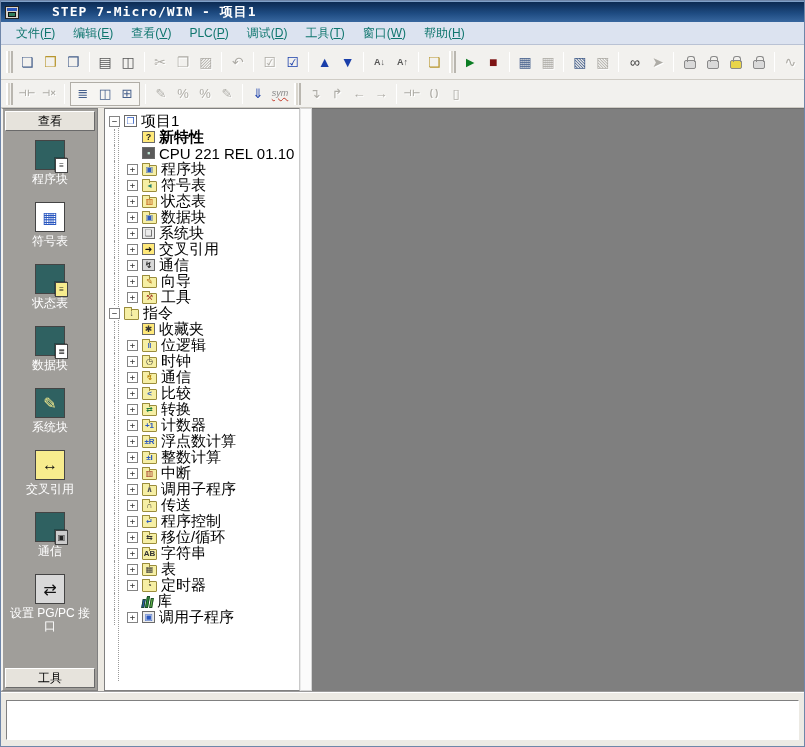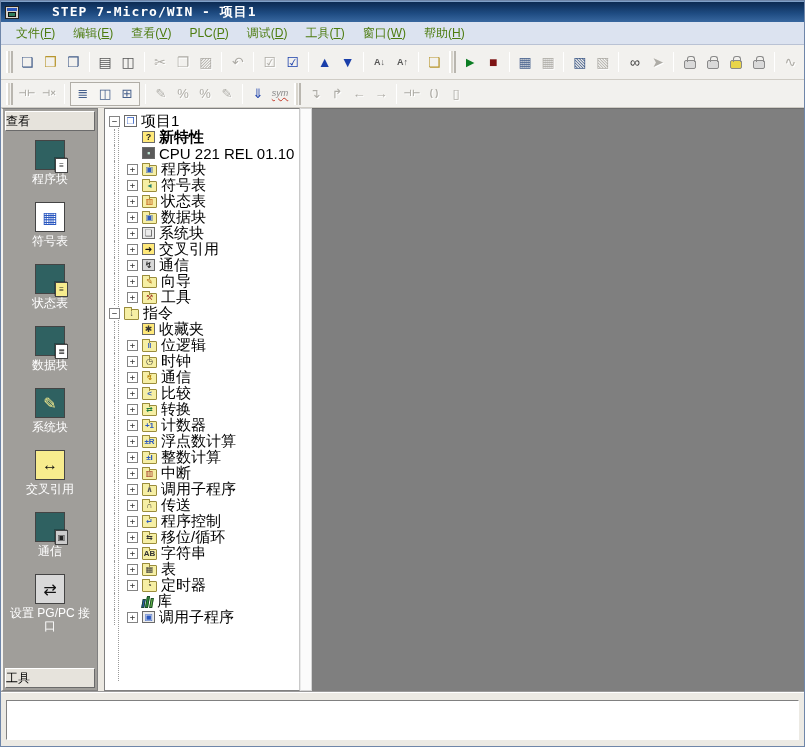--- a/index.html
+++ b/index.html
@@ -10,21 +10,21 @@
   
   .titlebar{height:21px;background:linear-gradient(180deg,#0c2a52 0%,#1d4a80 55%,#38679f 100%);
     display:flex;align-items:center;padding:0 4px;border-top:1px solid #7fa0c8;}
   .appicon{width:14px;height:13px;background:#d8d4cc;border:1px solid #222;position:relative;margin-right:5px;flex:0 0 auto;}
   .appicon::before{content:"";position:absolute;left:1px;top:1px;right:1px;height:3px;background:#2b58c0;}
   .appicon .appicon-screen{position:absolute;left:2px;top:5px;width:8px;height:5px;background:#2f7d5e;border:1px solid #111;}
   .title-text{color:#fff;font-family:"DejaVu Sans Mono","Liberation Mono",monospace;font-weight:bold;font-size:13px;letter-spacing:1px;white-space:nowrap;margin-left:28px;}
 
   
   .menubar{height:23px;background:#dce3f0;border-bottom:1px solid #b9c2d4;display:flex;align-items:center;padding:0 6px;}
-  .menu-item{color:#4d7c0f;padding:6px 9px;white-space:nowrap;cursor:default;text-align:center;}
+  .menu-item{color:#0f766e;padding:6px 9px;white-space:nowrap;cursor:default;text-align:center;}
   .menu-item u{text-decoration:underline;}
 
   
   .toolbar{background:#f2f1ee;display:flex;align-items:center;border-bottom:1px solid #cfccc5;padding:0 2px;}
   .row1{height:35px;}
   .row2{height:28px;}
   .tb-handle{width:7px;height:22px;margin:0 3px;border-left:2px solid #fff;border-right:2px solid #b9b6af;
     box-shadow:inset 2px 0 0 #d9d6ce;}
   .tb-sep{width:1px;height:20px;background:#b9b6af;border-right:1px solid #fff;margin:0 4px;}
   .tbtn{width:24px;height:24px;border:1px solid transparent;background:transparent;display:flex;align-items:center;
@@ -35,21 +35,21 @@
   .tb-frame{display:flex;border:1px solid #b0ada6;background:#f6f5f2;margin:0 1px;padding:0 1px;}
   .lock{width:12px;height:9px;border:1px solid #8a8a8a;border-radius:2px;position:relative;margin-top:5px;}
   .lock::before{content:"";position:absolute;left:2px;top:-5px;width:6px;height:5px;border:1px solid #8a8a8a;border-bottom:none;border-radius:3px 3px 0 0;}
   .sym-g{font-size:9px;font-style:italic;text-decoration:underline;text-decoration-style:wavy;text-decoration-color:#c23a2a;}
 
   
   .content{display:flex;height:583px;background:#d9d6ce;}
   .sidebar{width:97px;background:#a09e9a;border:1px solid #808080;border-left:2px solid #f4f3f0;
     display:flex;flex-direction:column;padding:2px;}
   .sb-header,.sb-footer{height:20px;background:#e6e3dc;border:1px solid;border-color:#ffffff #6a6a6a #6a6a6a #ffffff;
-    text-align:left;line-height:18px;color:#000;cursor:default;flex:0 0 auto;}
+    text-align:center;line-height:18px;color:#000;cursor:default;flex:0 0 auto;}
   .sb-items{flex:1;padding-top:9px;overflow:hidden;}
   .sb-item{text-align:center;margin-bottom:16px;cursor:default;}
   .si{width:30px;height:30px;border:1px solid #444;position:relative;display:block;margin:0 auto;}
   .si .g{position:absolute;inset:0;display:flex;align-items:center;justify-content:center;font-size:16px;}
   .si .chip{position:absolute;right:-4px;bottom:-4px;width:13px;height:15px;border:1px solid #444;
     display:flex;align-items:center;justify-content:center;font-size:8px;box-shadow:-1px -1px 0 rgba(0,0,0,.25);}
   .sb-label{color:#fff;margin-top:3px;font-size:12px;line-height:13px;}
 
   .splitter{width:6px;background:#ece9e2;}
   .tree-panel{width:196px;background:#fff;border:1px solid #808080;border-right:1px solid #c9c9c9;

